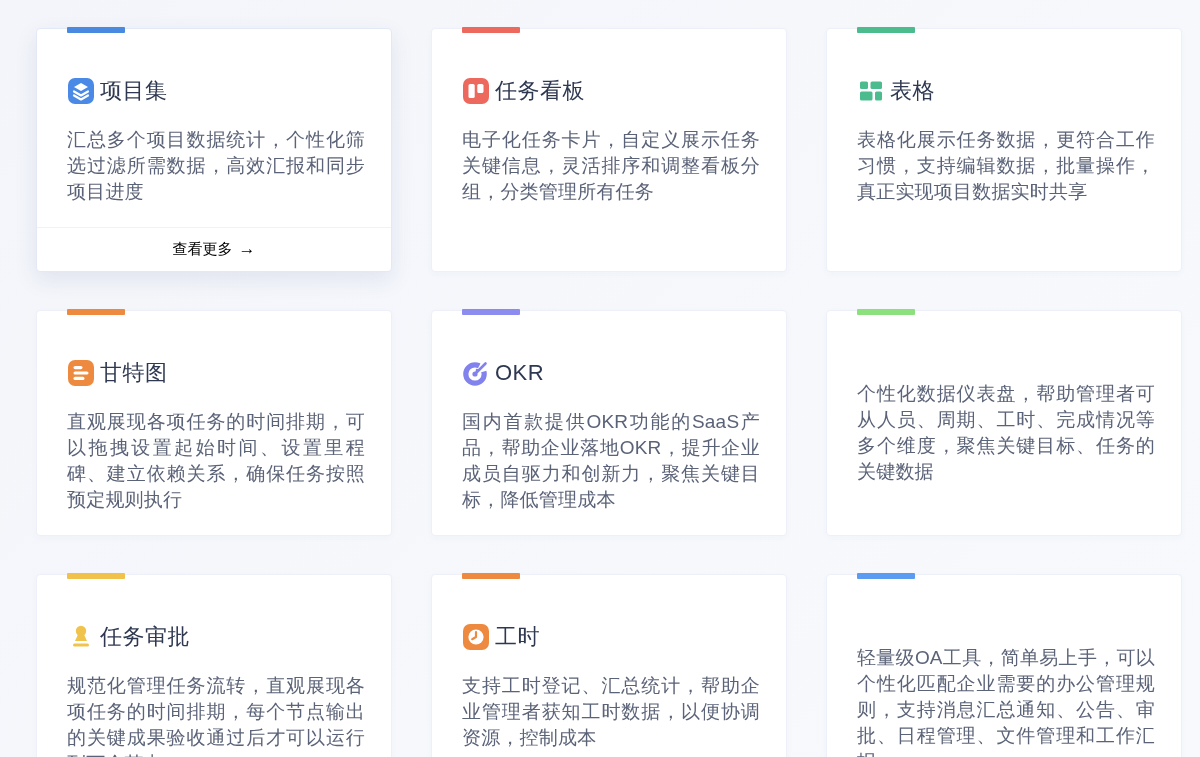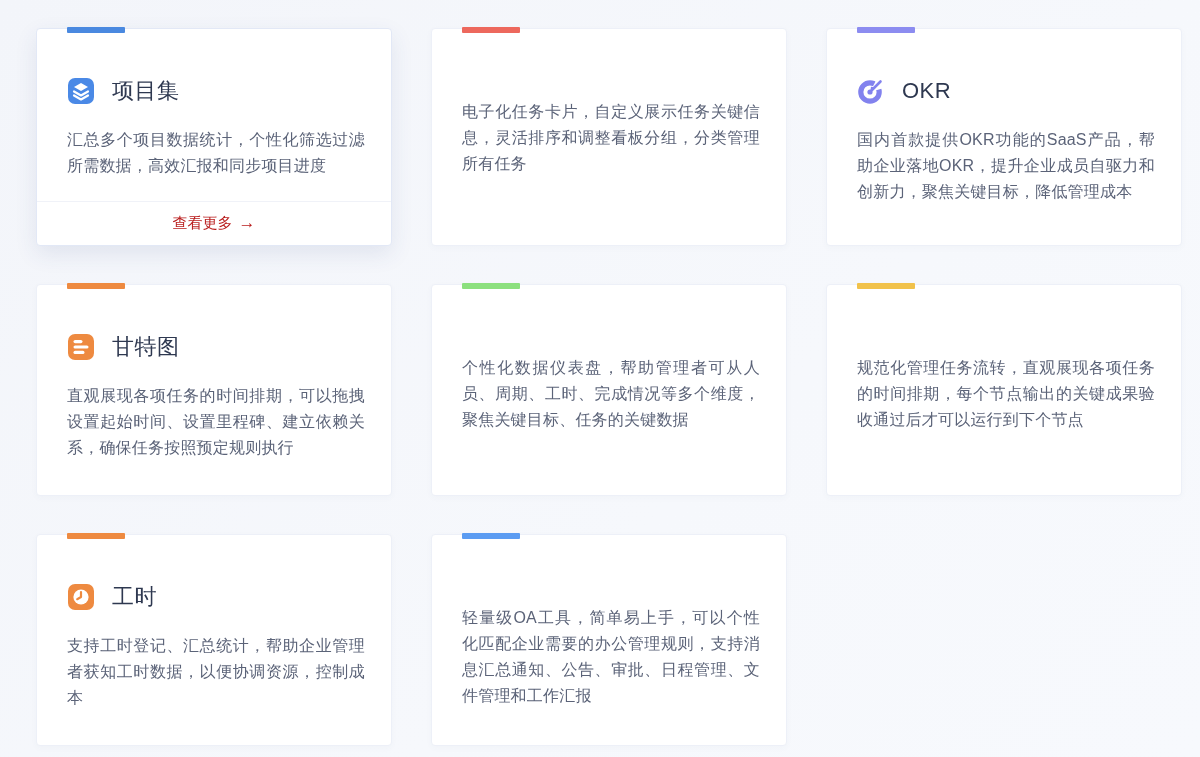--- a/index.html
+++ b/index.html
@@ -30,41 +30,41 @@
   }
   .accent-bar{
     position:absolute;top:-2px;left:30px;
     width:58px;height:6px;border-radius:1px;
   }
   .card-body{
     padding:48px 26px 22px 30px;
     display:flex;flex-direction:column;flex:1;
   }
   .title-row{
-    display:flex;align-items:center;gap:17px;
+    display:flex;align-items:center;gap:5px;
   }
   .icon-wrap{width:28px;height:28px;flex:0 0 28px;display:flex;}
   .icon-wrap svg{width:28px;height:28px;display:block;}
   .card-title{
     font-size:22px;line-height:28px;
     color:#2e3850;font-weight:500;letter-spacing:.5px;
   }
   .card-desc{
     margin-top:22px;
-    font-size:16px;line-height:26px;
+    font-size:19px;line-height:26px;
     color:#5b6378;letter-spacing:.2px;
     text-align:justify;
   }
   .card-footer{
     margin-top:auto;
     border-top:1px solid #f0f2f8;
     height:43px;display:flex;align-items:center;justify-content:center;
   }
   .more-link{
-    font-size:15px;color:#b91c1c;cursor:pointer;
+    font-size:15px;color:#000000;cursor:pointer;
     display:flex;align-items:center;gap:6px;text-decoration:none;
   }
   .more-link .arrow{font-size:17px;line-height:1;transform:translateY(-1px);}
 </style>
 </head>
 <body>
 
 <div class="grid">
 
   <div class="card featured">
@@ -87,24 +87,69 @@
       <a class="more-link">
         <span>查看更多</span>
         <span class="arrow">→</span>
       </a>
     </div>
   </div>
 
   <div class="card">
     <div class="accent-bar" style="background: rgb(237, 104, 93);"></div>
     <div class="card-body">
+      <div class="title-row">
+        <span class="icon-wrap" style="color: rgb(237, 104, 93);">
+          <svg viewBox="0 0 28 28">
+              <rect x="1" y="1" width="26" height="26" rx="7" fill="currentColor"></rect>
+              <rect x="6.5" y="7" width="6.2" height="14" rx="1.6" fill="#fff"></rect>
+              <rect x="15.3" y="7" width="6.2" height="9" rx="1.6" fill="#fff"></rect>
+            </svg>
+        </span>
+        <span class="card-title">任务看板</span>
+      </div>
       <div class="card-desc">电子化任务卡片，自定义展示任务关键信息，灵活排序和调整看板分组，分类管理所有任务</div>
     </div>
   </div>
 
+  <div class="card">
+    <div class="accent-bar" style="background: rgb(76, 187, 141);"></div>
+    <div class="card-body">
+      <div class="title-row">
+        <span class="icon-wrap" style="color: rgb(76, 187, 141);">
+          <svg viewBox="0 0 28 28">
+              <rect x="3" y="4.5" width="8" height="7.5" rx="1.5" fill="currentColor"></rect>
+              <rect x="13.5" y="4.5" width="11.5" height="7.5" rx="1.5" fill="currentColor"></rect>
+              <rect x="3" y="14.5" width="12.5" height="9" rx="1.5" fill="currentColor"></rect>
+              <rect x="18" y="14.5" width="7" height="9" rx="1.5" fill="currentColor"></rect>
+            </svg>
+        </span>
+        <span class="card-title">表格</span>
+      </div>
+      <div class="card-desc">表格化展示任务数据，更符合工作习惯，支持编辑数据，批量操作，真正实现项目数据实时共享</div>
+    </div>
+  </div>
+
+  <div class="card">
+    <div class="accent-bar" style="background: rgb(238, 138, 64);"></div>
+    <div class="card-body">
+      <div class="title-row">
+        <span class="icon-wrap" style="color: rgb(238, 138, 64);">
+          <svg viewBox="0 0 28 28">
+              <rect x="1" y="1" width="26" height="26" rx="7" fill="currentColor"></rect>
+              <rect x="6.5" y="7" width="9" height="3.2" rx="1.6" fill="#fff"></rect>
+              <rect x="6.5" y="12.4" width="15" height="3.2" rx="1.6" fill="#fff"></rect>
+              <rect x="6.5" y="17.8" width="11" height="3.2" rx="1.6" fill="#fff"></rect>
+            </svg>
+        </span>
+        <span class="card-title">甘特图</span>
+      </div>
+      <div class="card-desc">直观展现各项任务的时间排期，可以拖拽设置起始时间、设置里程碑、建立依赖关系，确保任务按照预定规则执行</div>
+    </div>
+  </div>
 
   <div class="card">
     <div class="accent-bar" style="background: rgb(140, 140, 240);"></div>
     <div class="card-body">
       <div class="title-row">
         <span class="icon-wrap" style="color: rgb(130, 130, 238);">
           <svg viewBox="0 0 28 28">
               <circle cx="13" cy="15" r="9.2" fill="none" stroke="currentColor" stroke-width="5.2"></circle>
               <polygon points="13,15 19.5,2.5 28.5,10.5" fill="#f6f8fc" style="fill:#ffffff"></polygon>
               <circle cx="13" cy="15" r="2.6" fill="currentColor"></circle>
@@ -112,47 +157,39 @@
               <polygon points="13.2,14.8 14,9.8 19,10.6" fill="currentColor"></polygon>
             </svg>
         </span>
         <span class="card-title">OKR</span>
       </div>
       <div class="card-desc">国内首款提供OKR功能的SaaS产品，帮助企业落地OKR，提升企业成员自驱力和创新力，聚焦关键目标，降低管理成本</div>
     </div>
   </div>
 
   <div class="card">
-    <div class="accent-bar" style="background: rgb(238, 138, 64);"></div>
-    <div class="card-body">
-      <div class="title-row">
-        <span class="icon-wrap" style="color: rgb(238, 138, 64);">
-          <svg viewBox="0 0 28 28">
-              <rect x="1" y="1" width="26" height="26" rx="7" fill="currentColor"></rect>
-              <rect x="6.5" y="7" width="9" height="3.2" rx="1.6" fill="#fff"></rect>
-              <rect x="6.5" y="12.4" width="15" height="3.2" rx="1.6" fill="#fff"></rect>
-              <rect x="6.5" y="17.8" width="11" height="3.2" rx="1.6" fill="#fff"></rect>
-            </svg>
-        </span>
-        <span class="card-title">甘特图</span>
-      </div>
-      <div class="card-desc">直观展现各项任务的时间排期，可以拖拽设置起始时间、设置里程碑、建立依赖关系，确保任务按照预定规则执行</div>
-    </div>
-  </div>
-
-  <div class="card">
     <div class="accent-bar" style="background: rgb(140, 224, 126);"></div>
     <div class="card-body">
       <div class="card-desc">个性化数据仪表盘，帮助管理者可从人员、周期、工时、完成情况等多个维度，聚焦关键目标、任务的关键数据</div>
     </div>
   </div>
 
   <div class="card">
     <div class="accent-bar" style="background: rgb(241, 194, 75);"></div>
     <div class="card-body">
+      <div class="title-row">
+        <span class="icon-wrap" style="color: rgb(240, 195, 77);">
+          <svg viewBox="0 0 28 28">
+              <circle cx="14" cy="8" r="5.2" fill="currentColor"></circle>
+              <path d="M11,11.5 h6 l3,6.5 H8 Z" fill="currentColor"></path>
+              <rect x="6" y="20.5" width="16" height="3" rx="1.5" fill="currentColor"></rect>
+            </svg>
+        </span>
+        <span class="card-title">任务审批</span>
+      </div>
       <div class="card-desc">规范化管理任务流转，直观展现各项任务的时间排期，每个节点输出的关键成果验收通过后才可以运行到下个节点</div>
     </div>
   </div>
 
   <div class="card">
     <div class="accent-bar" style="background: rgb(238, 138, 64);"></div>
     <div class="card-body">
       <div class="title-row">
         <span class="icon-wrap" style="color: rgb(238, 138, 64);">
           <svg viewBox="0 0 28 28">

